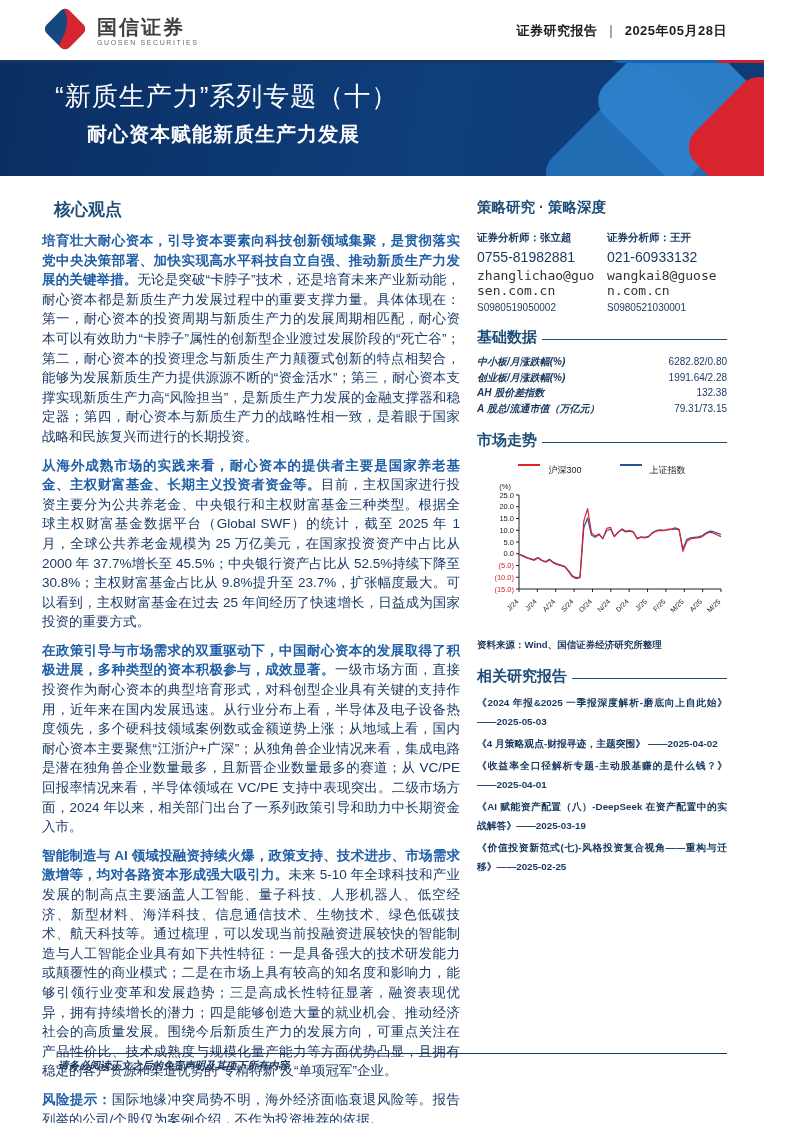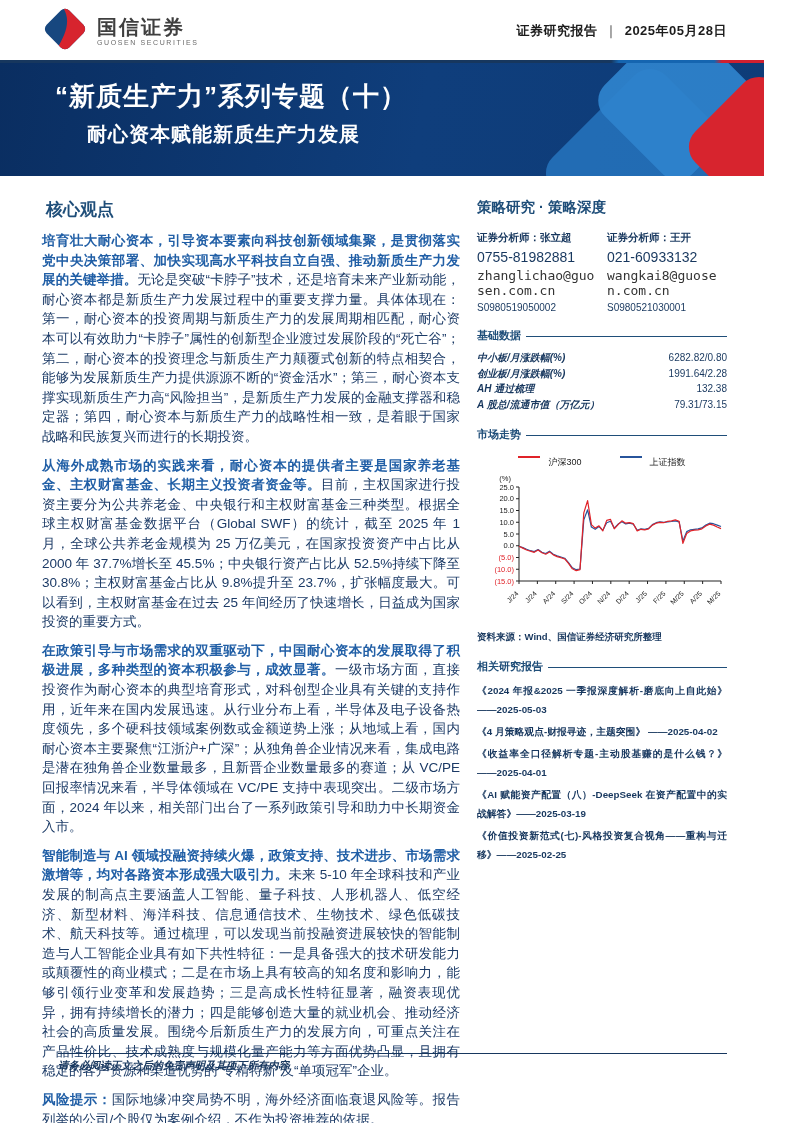--- a/index.html
+++ b/index.html
@@ -18,41 +18,41 @@
 
   
   .banner{position:relative;height:113px;overflow:hidden;
     background:linear-gradient(100deg,#0a2e61 0%,#0f3e7c 55%,#0e3c78 100%);}
   .shape{position:absolute;border-radius:22px;}
   .sh-a{width:160px;height:160px;background:#2470b8;transform:rotate(45deg);left:570px;top:30px;opacity:.92;}
   .sh-b{width:125px;height:125px;background:#2f83cd;transform:rotate(45deg);left:615px;top:-25px;opacity:.92;}
   .sh-red{width:112px;height:112px;background:#d7242e;transform:rotate(45deg);left:703px;top:28px;}
   .sh-c{width:125px;height:125px;background:#1b5ea6;transform:rotate(45deg);left:728px;top:112px;}
   .banner-inner{position:relative;z-index:3;padding:16px 0 0 55px;}
-  .banner-title{color:#fff;font-size:26px;font-weight:bold;letter-spacing:1px;line-height:34px;}
+  .banner-title{color:#fff;font-size:26px;font-weight:normal;letter-spacing:1px;line-height:34px;}
   .banner-subtitle{color:#fff;font-size:20px;font-weight:bold;letter-spacing:1px;margin:8px 0 0 32px;}
 
   
   .content{display:flex;padding:22px 37px 0 42px;gap:17px;}
   .left{width:448px;}
-  .left h2{font-size:17px;font-weight:bold;color:#1f4e79;margin:0 0 10px 4px;}
+  .left h2{font-size:17px;font-weight:bold;color:#1f4e79;margin:0 0 10px 12px;}
   .para{font-size:13.5px;line-height:19.6px;text-align:justify;margin:0 0 9px 0;color:#1b3a66;}
   .para .lead{font-weight:bold;color:#215fa6;}
 
   .right{width:250px;}
   .category{font-size:14.5px;font-weight:bold;color:#1f4e79;margin:0 0 14px 0;}
   .analysts{display:flex;gap:10px;}
   .analyst{width:120px;}
   .a-role{font-size:10.5px;font-weight:bold;color:#17375e;margin-bottom:4px;white-space:nowrap;}
   .a-phone{font-size:14px;color:#17375e;margin-bottom:3px;}
   .a-email{font-size:13px;color:#333;font-family:"DejaVu Sans Mono",monospace;margin-bottom:4px;word-break:break-all;}
   .a-cert{font-size:10px;color:#17375e;}
 
   .sec-head{display:flex;align-items:baseline;margin-top:15px;margin-bottom:7px;}
-  .sec-head .txt{font-size:11px;font-weight:bold;color:#1f4e79;white-space:nowrap;}
+  .sec-head .txt{font-size:15px;font-weight:bold;color:#1f4e79;white-space:nowrap;}
   .sec-head .rule{flex:1;border-bottom:1.3px solid #1f4e79;margin-left:5px;transform:translateY(-2px);}
 
   .datarows{margin-top:2px;}
   .drow{display:flex;justify-content:space-between;font-size:10px;color:#17375e;line-height:15.5px;}
   .drow .dlabel{font-weight:bold;font-style:italic;}
   .drow .dval{text-align:center;}
 
   .chart-block{margin-top:14px;}
   .legend{display:flex;justify-content:center;gap:38px;margin:4px 0 2px 0;}
   .lg-item{display:flex;align-items:flex-start;gap:8px;font-size:9px;color:#222;}
@@ -149,21 +149,21 @@
       <div class="datarows">
         <div class="drow">
             <span class="dlabel">中小板/月涨跌幅(%)</span>
             <span class="dval">6282.82/0.80</span>
           </div>
         <div class="drow">
             <span class="dlabel">创业板/月涨跌幅(%)</span>
             <span class="dval">1991.64/2.28</span>
           </div>
         <div class="drow">
-            <span class="dlabel">AH 通过梳理</span>
+            <span class="dlabel">AH 股价差指数</span>
             <span class="dval">132.38</span>
           </div>
         <div class="drow">
             <span class="dlabel">A 股总/流通市值（万亿元）</span>
             <span class="dval">79.31/73.15</span>
           </div>
       </div>
 
       <div class="sec-head">
         <span class="txt">市场走势</span>

